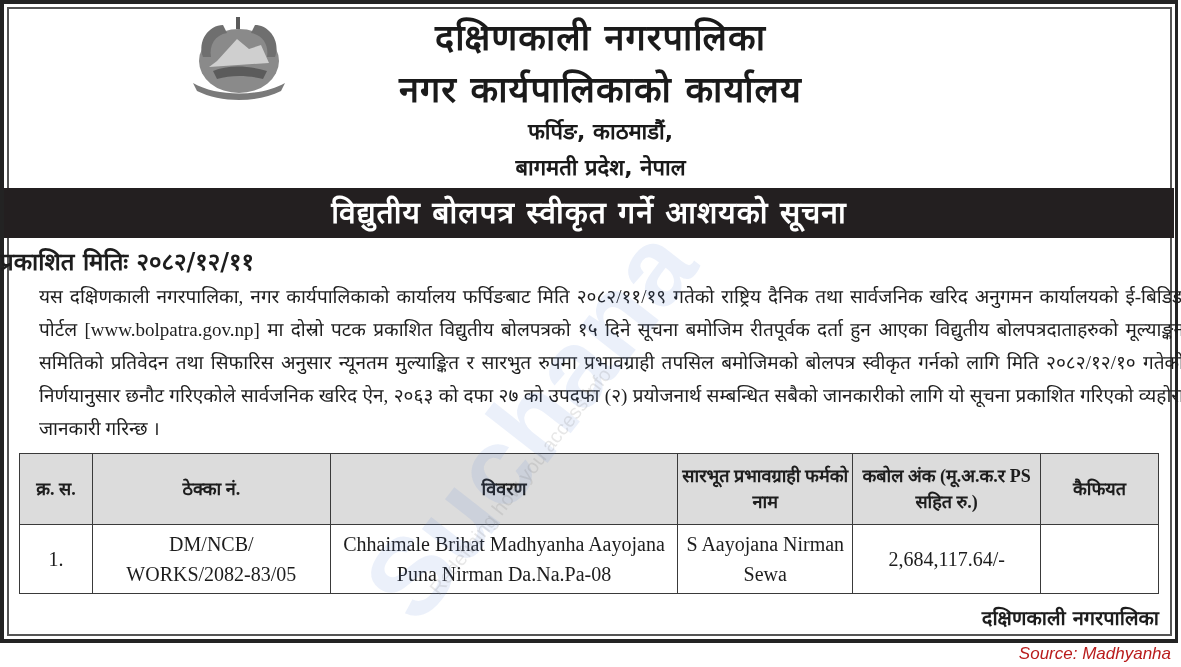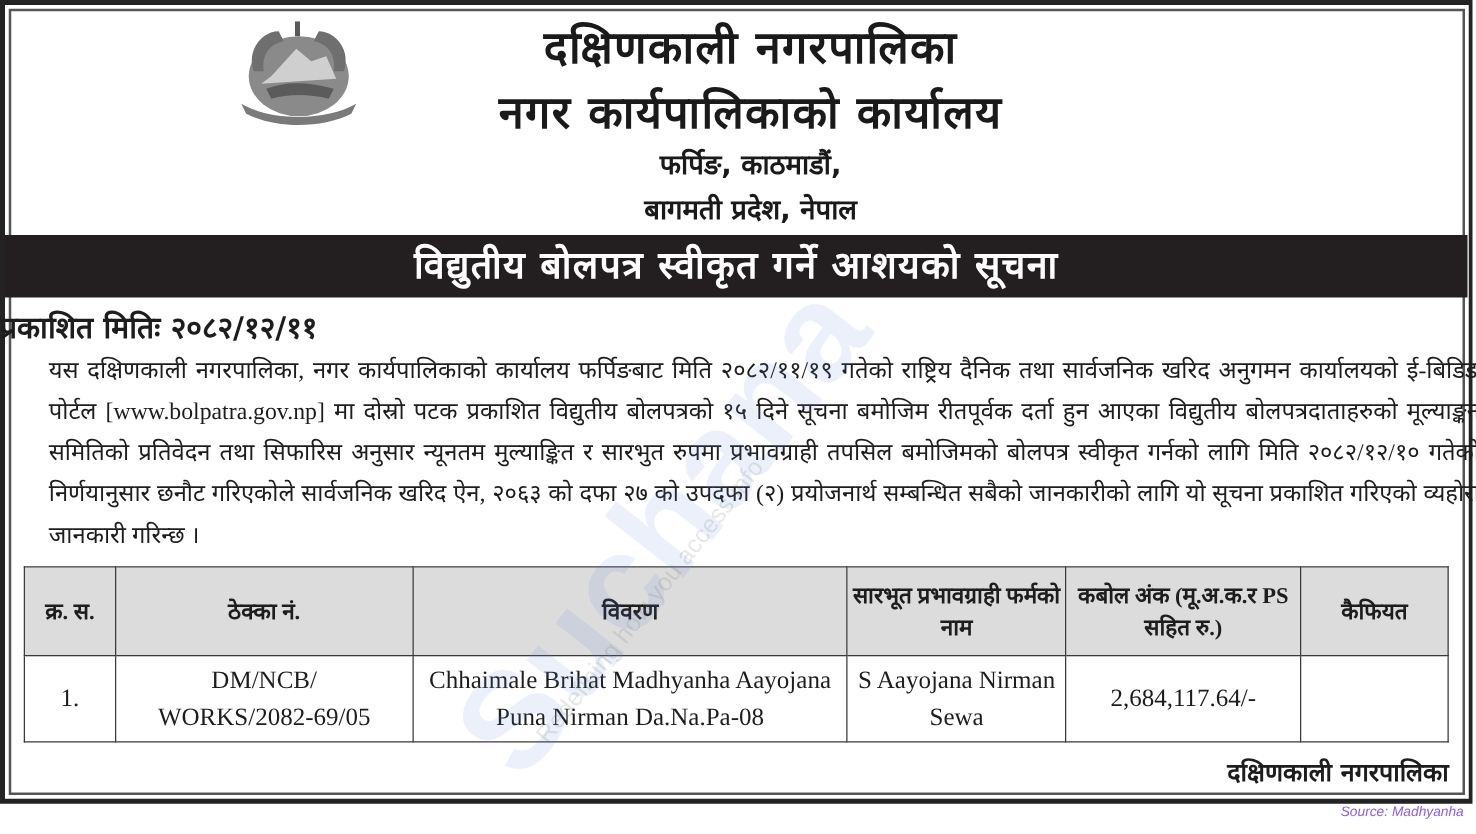--- a/index.html
+++ b/index.html
@@ -35,21 +35,21 @@
   table.notice-table { position: absolute; left: 19px; top: 453px; width: 1140px;
                        border-collapse: collapse; font-family: Liberation Serif, serif; }
   .notice-table th { background: #dcdcdc; font-weight: bold; font-size: 18px; height: 70px;
                      border: 1.5px solid #3a3a3a; text-align: center; line-height: 26px; padding: 0 4px; }
   .notice-table td { border: 1.5px solid #3a3a3a; font-size: 20px; text-align: center;
                      line-height: 30px; height: 68px; padding: 0 4px; }
 
   .signature { position: absolute; right: 22px; top: 604px; font-weight: bold; font-size: 20px; }
 
   .source { position: absolute; right: 10px; top: 644px; font-family: "Liberation Sans", sans-serif;
-            font-style: italic; font-size: 11px; color: #8b5cf6; }
+            font-style: italic; font-size: 17px; color: #b91c1c; }
 
   .watermark { position: absolute; left: 300px; top: 360px; transform: rotate(-52deg);
                font-family: "Liberation Sans", sans-serif; font-weight: bold; font-size: 110px;
                color: rgba(90,130,210,0.12); pointer-events: none; }
   .watermark-tag { position: absolute; left: 380px; top: 470px; transform: rotate(-52deg);
                    font-family: "Liberation Sans", sans-serif; font-size: 20px;
                    color: rgba(120,120,120,0.18); pointer-events: none; white-space: nowrap; }
 </style>
 </head>
 <body>
@@ -100,21 +100,21 @@
       <th>सारभूत प्रभावग्राही फर्मको नाम</th>
       <th>कबोल अंक (मू.अ.क.र PS सहित रु.)</th>
       <th>कैफियत</th>
     </tr>
   </thead>
   <tbody>
     <tr>
       <td>1.</td>
       <td>
         <div>DM/NCB/</div>
-        <div>WORKS/2082-69/05</div>
+        <div>WORKS/2082-83/05</div>
       </td>
       <td>
         <div>Chhaimale Brihat Madhyanha Aayojana</div>
         <div>Puna Nirman Da.Na.Pa-08</div>
       </td>
       <td>
         <div>S Aayojana Nirman</div>
         <div>Sewa</div>
       </td>
       <td>2,684,117.64/-</td>

